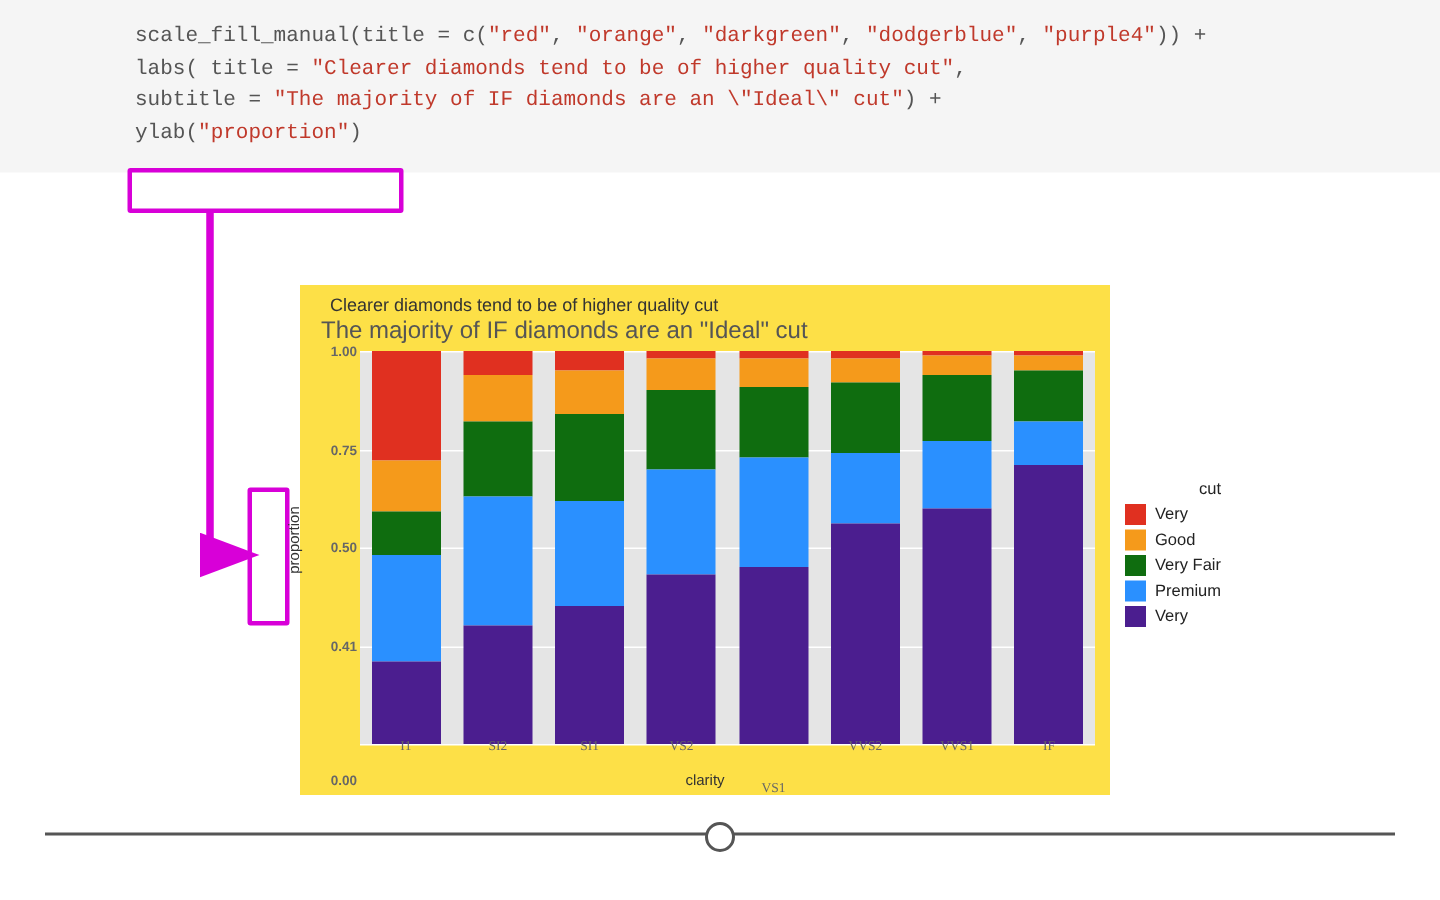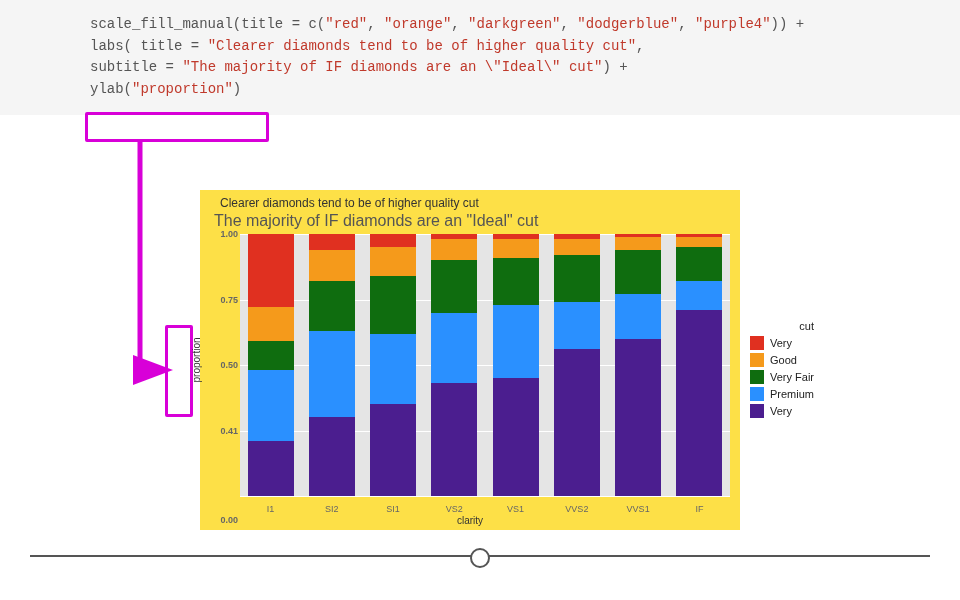--- a/index.html
+++ b/index.html
@@ -37,21 +37,21 @@
     width:490px; height:262px;
     background:#e5e5e5;
   }
   .gridline{position:absolute;left:0;right:0;border-top:1px solid #fff;}
   .ytick{position:absolute;right:502px;font-size:9px;color:#666;transform:translateY(-50%);font-weight:bold;}
   .ylab-rot{
     position:absolute; left:-26px; top:50%; transform:translateY(-50%) rotate(-90deg);
     font-size:10px; color:#333;
   }
   .xlab{position:absolute;left:50%;bottom:4px;transform:translateX(-50%);font-size:10px;color:#333;}
-  .xtick{position:absolute;top:314px;font-size:9px;color:#666;transform:translateX(-50%);}
+  .xtick{position:absolute;top:302px;font-size:9px;color:#666;transform:translateX(-50%);font-family:Liberation Serif, serif;}
   .bar{position:absolute;bottom:0;width:46px;}
   .seg{width:100%;}
   .legend{
     position:absolute;
     left:750px; top:320px;
     font-size:11px; color:#222;text-align:right;
   }
   .legend-title{font-size:11px;margin-bottom:4px;color:#222;}
   .legend-row{display:flex;align-items:center;margin:3px 0;}
   .legend-sw{width:14px;height:14px;margin-right:6px;}
@@ -169,21 +169,21 @@
   <div class="xlab">clarity</div>
 <div class="ytick" style="top: 306px; margin-top: 24px;">0.00</div>
     <div class="ytick" style="top: 240.5px;">0.41</div>
     <div class="ytick" style="top: 175px;">0.50</div>
     <div class="ytick" style="top: 109.5px;">0.75</div>
     <div class="ytick" style="top: 44px;">1.00</div>
     <div class="xtick" style="left: 70.625px;">I1</div>
     <div class="xtick" style="left: 131.875px;">SI2</div>
     <div class="xtick" style="left: 193.125px;">SI1</div>
     <div class="xtick" style="left: 254.375px;">VS2</div>
-    <div class="xtick" style="left: 315.625px;">VS1</div>
+    <div class="xtick" style="left: 315.625px; margin-top: 28px;">VS1</div>
     <div class="xtick" style="left: 376.875px;">VVS2</div>
     <div class="xtick" style="left: 438.125px;">VVS1</div>
     <div class="xtick" style="left: 499.375px;">IF</div>
   </div>
 
 <div class="legend">
   <div class="legend-title">cut</div>
   <div id="legend-rows">
       <div class="legend-row">
         <div class="legend-sw" style="background: rgb(224, 48, 32);"></div>

